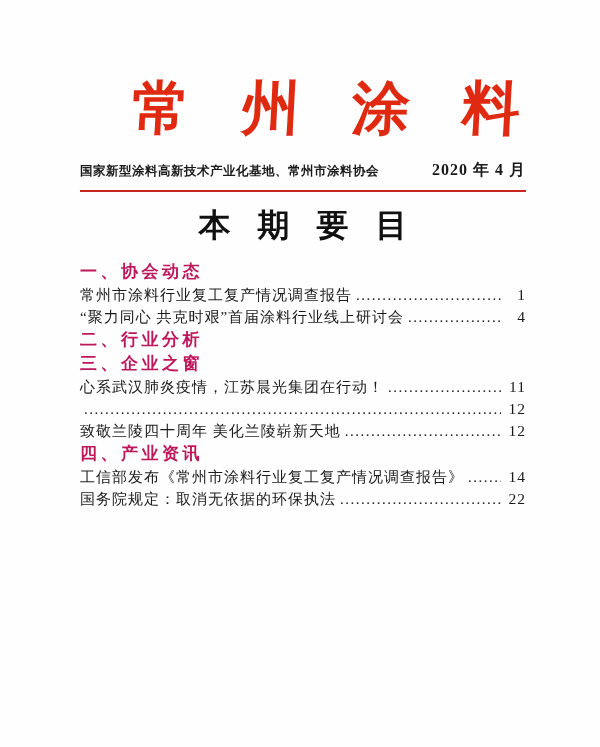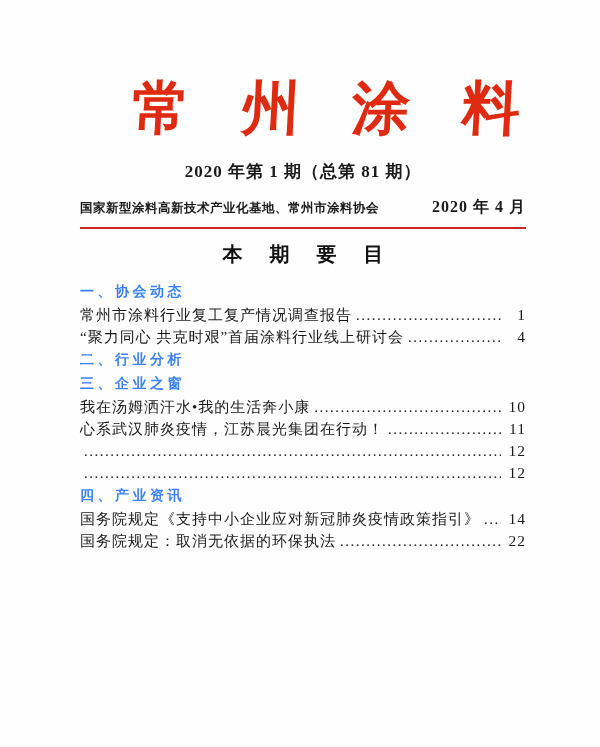--- a/index.html
+++ b/index.html
@@ -55,38 +55,38 @@
     letter-spacing: 1px;
   }
   .red-rule {
     margin-top: 9px;
     height: 2px;
     background: #c9271f;
   }
   .toc-heading {
     margin: 12px 0 0 0;
     text-align: center;
-    font-size: 20px;
+    font-size: 32px;
     font-weight: bold;
     letter-spacing: 27px;
     padding-left: 27px;
     white-space: nowrap;
     font-family: "Liberation Sans", "DejaVu Sans", sans-serif;
     color: #111;
   }
   .toc {
     margin-top: 12px;
   }
   .toc-section-title {
-    font-size: 14px;
+    font-size: 17px;
     font-weight: bold;
     letter-spacing: 3.5px;
     line-height: 24px;
     white-space: nowrap;
-    color: #3b82f6;
+    color: #be185d;
   }
   .toc-entry {
     display: flex;
     align-items: flex-start;
     font-size: 15px;
     line-height: 22px;
     letter-spacing: 1px;
     white-space: nowrap;
   }
   .toc-entry-title {
@@ -111,21 +111,20 @@
     font-size: 15.5px;
   }
 </style>
 </head>
 <body>
 
 <div class="page">
 
   <h1 class="masthead" style="color: rgb(223, 41, 16);">常州涂料</h1>
 
-  <div class="issue-line">2020 年第 1 期（总第 81 期）</div>
 
   <div class="pub-row">
     <span class="pub-left">国家新型涂料高新技术产业化基地、常州市涂料协会</span>
     <span class="pub-right">2020 年 4 月</span>
   </div>
 
   <div class="red-rule" style="background: rgb(201, 39, 31);"></div>
 
   <h2 class="toc-heading">本期要目</h2>
 
@@ -143,46 +142,42 @@
     <span class="leader"></span>
     <span class="page-num">4</span>
   </div>
 
   <div class="toc-section-title">二、行业分析</div>
 
 
 
   <div class="toc-section-title">三、企业之窗</div>
 
-  <div class="toc-entry">
-    <span class="toc-entry-title">我在汤姆洒汗水•我的生活奔小康</span>
-    <span class="leader"></span>
-    <span class="page-num">10</span>
-  </div>
 
   <div class="toc-entry">
     <span class="toc-entry-title">心系武汉肺炎疫情，江苏晨光集团在行动！</span>
     <span class="leader"></span>
     <span class="page-num">11</span>
   </div>
 
   <div class="toc-entry">
     <span class="leader"></span>
     <span class="page-num">12</span>
   </div>
 
   <div class="toc-entry">
+    <span class="toc-entry-title">致敬兰陵四十周年 美化兰陵崭新天地</span>
     <span class="leader"></span>
     <span class="page-num">12</span>
   </div>
 
   <div class="toc-section-title">四、产业资讯</div>
 
   <div class="toc-entry">
-    <span class="toc-entry-title">国务院规定《支持中小企业应对新冠肺炎疫情政策指引》</span>
+    <span class="toc-entry-title">工信部发布《常州市涂料行业复工复产情况调查报告》</span>
     <span class="leader"></span>
     <span class="page-num">14</span>
   </div>
 
   <div class="toc-entry">
     <span class="toc-entry-title">国务院规定：取消无依据的环保执法</span>
     <span class="leader"></span>
     <span class="page-num">22</span>
   </div>
 

